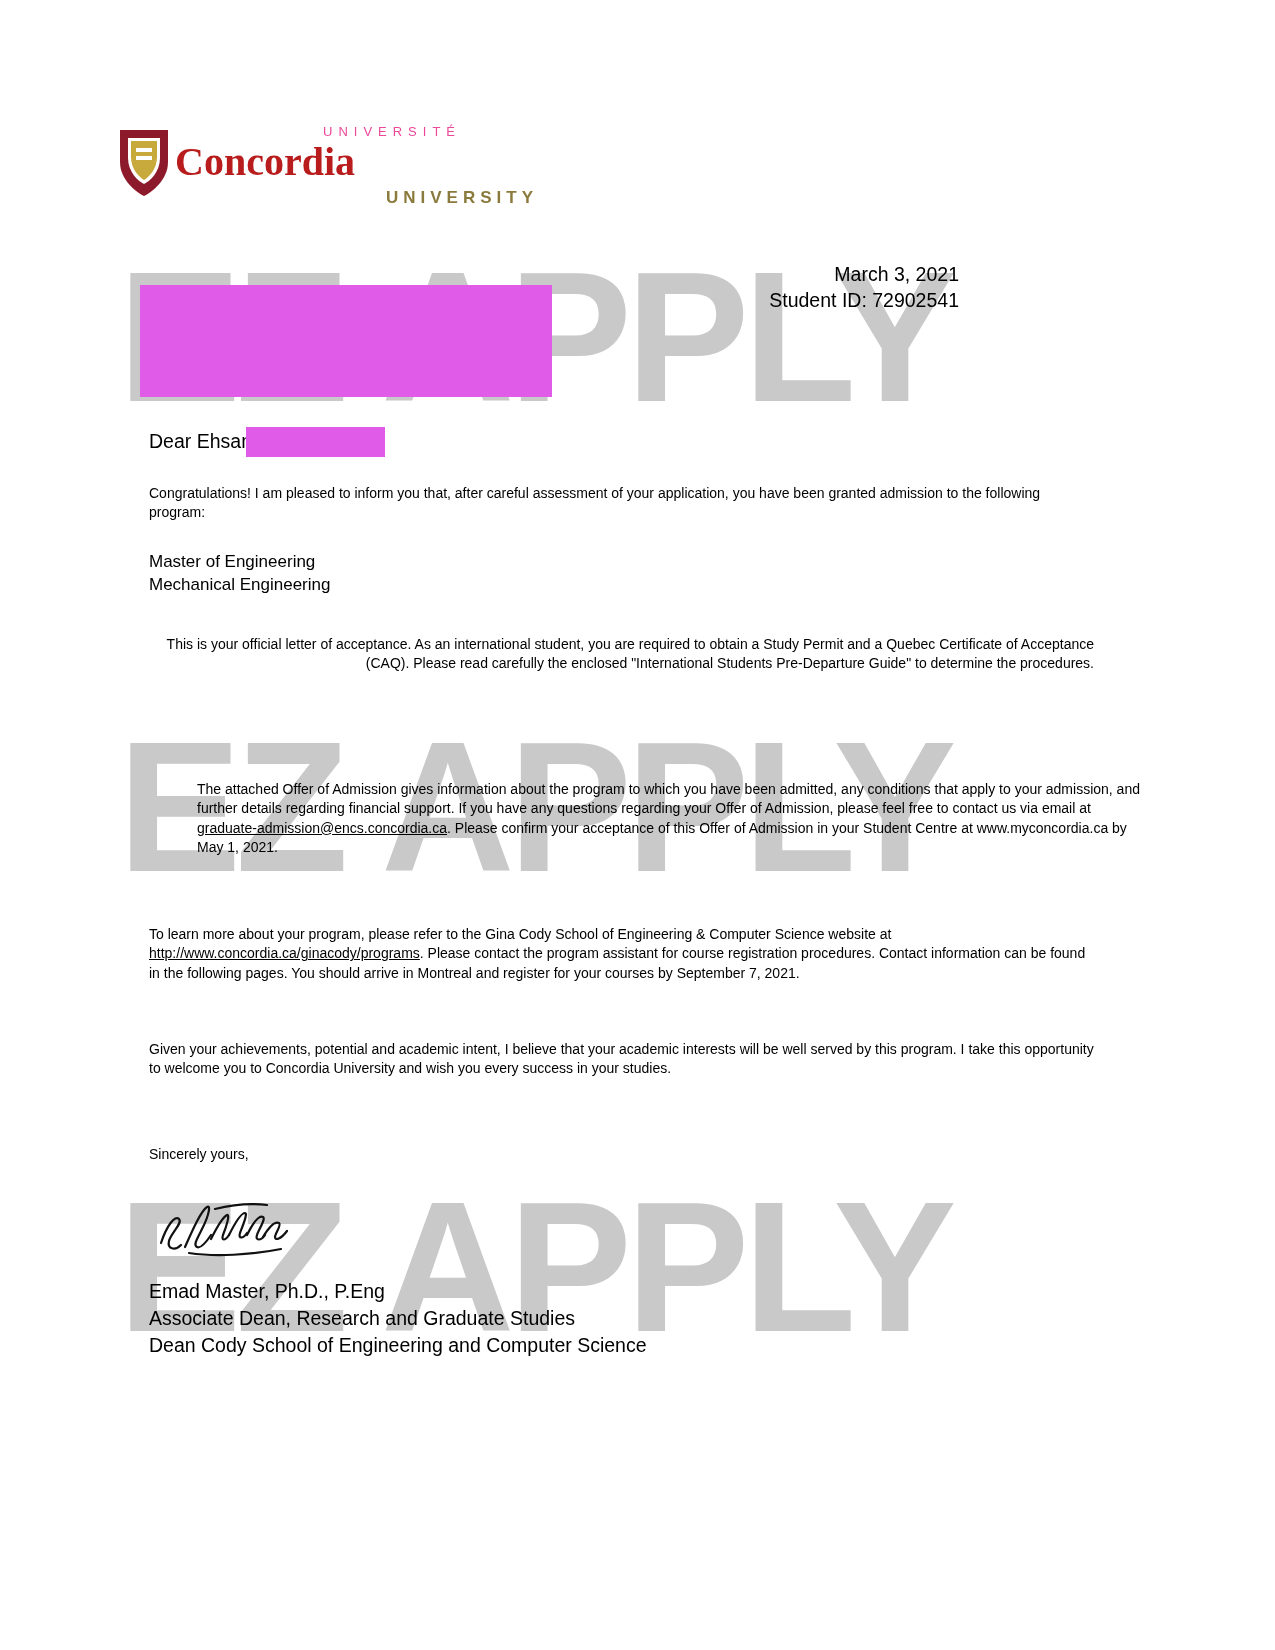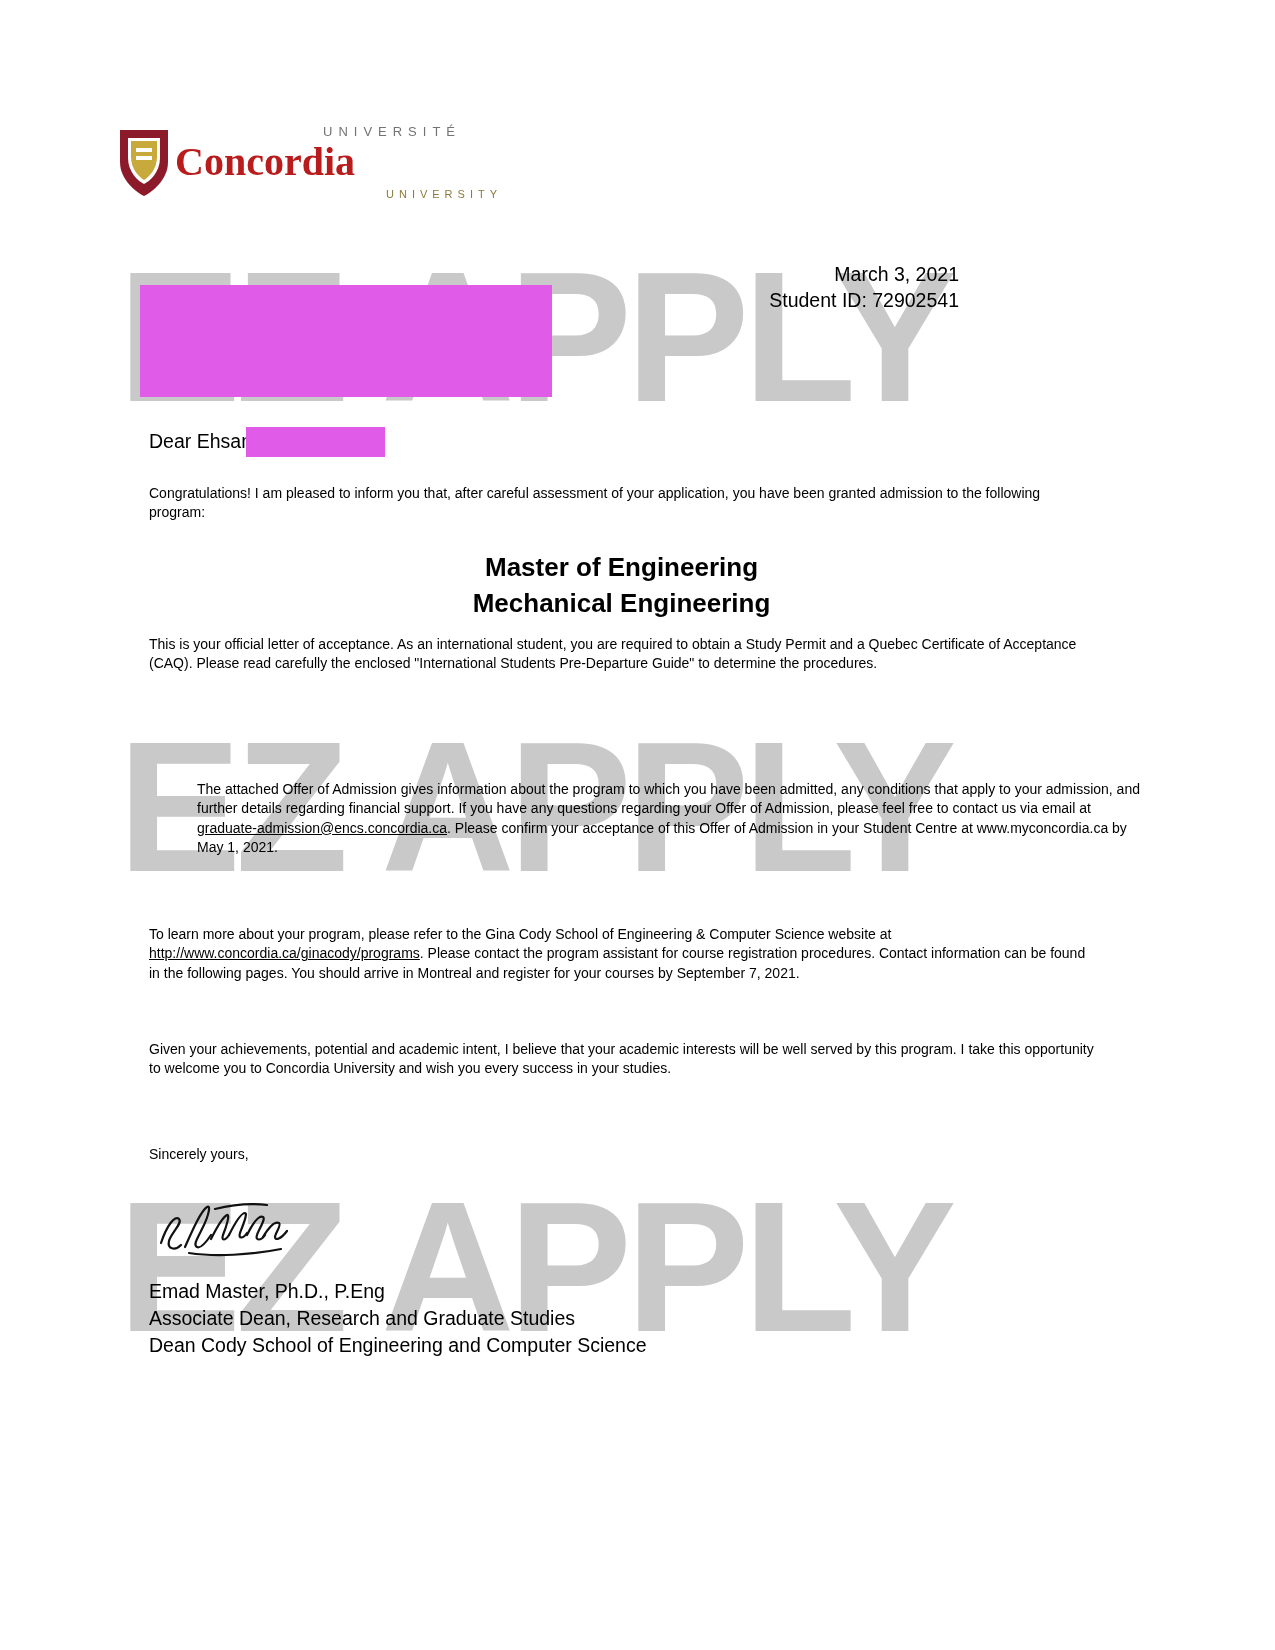--- a/index.html
+++ b/index.html
@@ -50,41 +50,41 @@
     top: 10px;
     width: 52px;
     height: 70px;
   }
   .logo-text-univ {
     position: absolute;
     left: 205px;
     top: 6px;
     font-size: 13px;
     letter-spacing: 6px;
-    color: #737373;
+    color: #ec4899;
     font-weight: 500;
   }
   .logo-text-main {
     position: absolute;
     left: 57px;
     top: 20px;
     font-size: 40px;
     font-weight: 700;
     color: #b91c1c;
     letter-spacing: 0px;
     font-family: Liberation Serif, serif;
   }
   .logo-text-univ2 {
     position: absolute;
     left: 268px;
     top: 70px;
-    font-size: 11px;
+    font-size: 17px;
     letter-spacing: 5px;
     color: #8a7a3c;
-    font-weight: 400;
+    font-weight: 700;
   }
 
   
   .content {
     position: absolute;
     left: 0;
     top: 0;
     width: 1154px;
     height: 1650px;
     z-index: 4;
@@ -120,26 +120,26 @@
     line-height: 1.38;
     width: 945px;
     left: 149px;
   }
   .p-congrats { top: 484px; }
   .program {
     position: absolute;
     left: 149px;
     top: 550px;
     width: 945px;
-    text-align: center;
-    font-weight: 700;
-    font-size: 26px;
+    text-align: left;
+    font-weight: 400;
+    font-size: 17px;
     line-height: 1.38;
   }
-  .p-official { top: 635px; }
+  .p-official { top: 635px; text-align: right; }
   .p-attached { top: 780px; margin-left: 48px; }
   .p-learn    { top: 925px; }
   .p-given    { top: 1040px; }
   .p-sincere  { top: 1145px; }
 
   .link {
     text-decoration: underline;
   }
 
   

